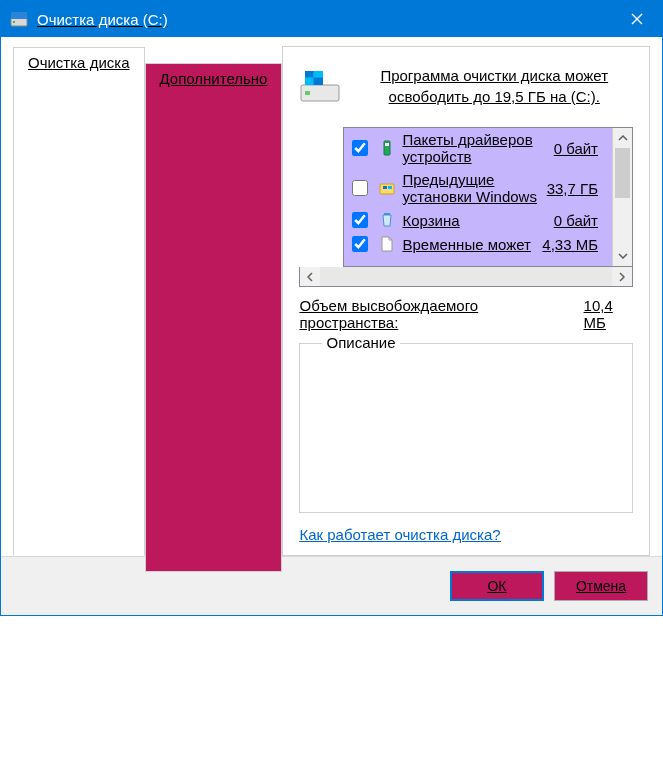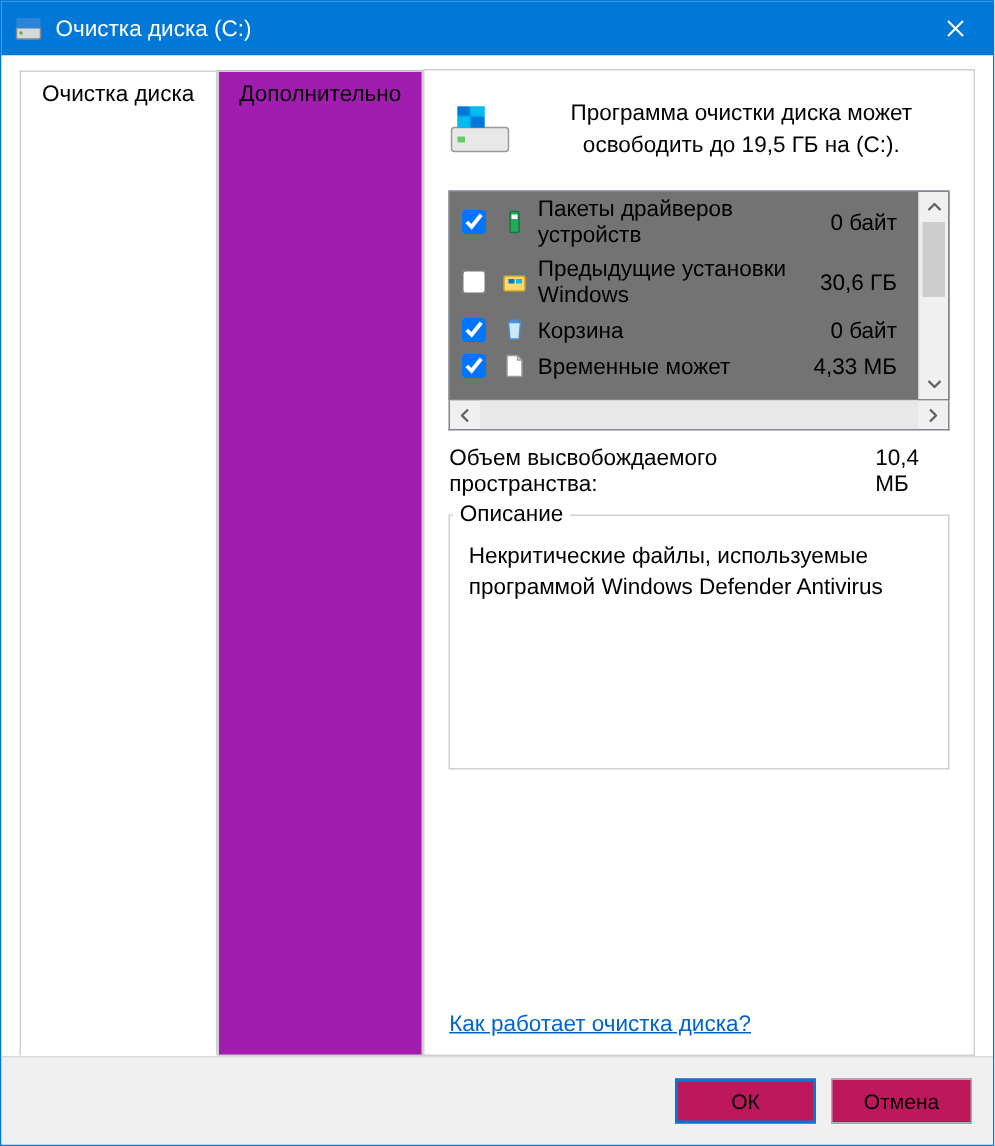--- a/index.html
+++ b/index.html
@@ -5,25 +5,26 @@
   * { box-sizing: border-box; }
   body {
     margin: 0;
     font-family: "Segoe UI", Tahoma, sans-serif;
     font-size: 14px;
     background: #fff;
     color: #000;
   }
   .window {
     width: 663px;
-    height: 764px;
+    height: 616px;
     border: 1px solid #0078d7;
     background: #fff;
     display: flex;
     flex-direction: column;
+    text-decoration: underline;
   }
   .titlebar {
     background: #0078d7;
     color: #fff;
     height: 36px;
     display: flex;
     align-items: center;
     padding-left: 8px;
   }
   .titlebar-icon {
@@ -58,22 +59,22 @@
     background: #fff;
     font-size: 15px;
     cursor: pointer;
     position: relative;
   }
   .tab.active {
     border-bottom: 1px solid #fff;
     z-index: 3;
   }
   .tab:not(.active) {
-    background: #a21caf;
-    top: 0;
+    background: #be185d;
+    top: 16px;
   }
 
   .tab-content {
     border: 1px solid #d0d0d0;
     margin-top: -1px;
     padding: 18px 16px 12px 16px;
     flex: 1;
     display: flex;
     flex-direction: column;
     position: relative;
@@ -97,21 +98,22 @@
 
   .section-label {
     font-size: 15px;
     margin-bottom: 6px;
   }
 
   .file-list-wrap {
     display: flex;
     border: 1px solid #828790;
     height: 140px;
-    background: #737373;
+    background: #c4b5fd;
+    margin-left: 44px;
   }
   .file-list {
     flex: 1;
     overflow: hidden;
   }
   .file-row {
     display: flex;
     align-items: center;
     padding: 3px 6px;
     gap: 6px;
@@ -169,21 +171,21 @@
 
   .fieldset {
     border: 1px solid #d0d0d0;
     margin-top: 12px;
     padding: 10px 12px 12px 12px;
     position: relative;
     height: 170px;
   }
   .fieldset-legend {
     position: absolute;
-    top: -10px; left: 2px;
+    top: -10px; left: 22px;
     background: #fff;
     padding: 0 4px;
     font-size: 15px;
   }
   .description-text {
     font-size: 15px;
     line-height: 1.4;
     margin-top: 6px;
   }
 
@@ -282,21 +284,21 @@
           <div class="file-row">
             <input type="checkbox" style="">
             <span class="file-icon">
               <svg width="16" height="16" viewBox="0 0 16 16">
                   <rect x="1" y="4" width="14" height="10" rx="1" fill="#ffd86b" stroke="#c9a227"></rect>
                   <rect x="4" y="6" width="4" height="3" fill="#0078d7"></rect>
                   <rect x="9" y="6" width="4" height="3" fill="#00bcf2"></rect>
                 </svg>
             </span>
             <span class="file-name">Предыдущие установки Windows</span>
-            <span class="file-size">30,6 ГБ</span>
+            <span class="file-size">33,7 ГБ</span>
           </div>
 
           <div class="file-row">
             <input type="checkbox" checked="" style="">
             <span class="file-icon">
               <svg width="16" height="16" viewBox="0 0 16 16">
                   <path d="M4 3 h8 l-1 11 h-6 z" fill="#cde8f6" stroke="#4a90d9"></path>
                   <rect x="5" y="1" width="6" height="2" fill="#4a90d9"></rect>
                 </svg>
             </span>
@@ -347,21 +349,20 @@
         </div>
       </div>
 
       <div class="total-row">
         <span>Объем высвобождаемого пространства:</span>
         <span>10,4 МБ</span>
       </div>
 
       <div class="fieldset">
         <div class="fieldset-legend">Описание</div>
-        <div class="description-text">Некритические файлы, используемые программой Windows Defender Antivirus</div>
       </div>
 
       <a class="help-link">Как работает очистка диска?</a>
 
     </div>
   </div>
 
   <div class="button-row">
     <button class="btn primary">ОК</button>
     <button class="btn">Отмена</button>

